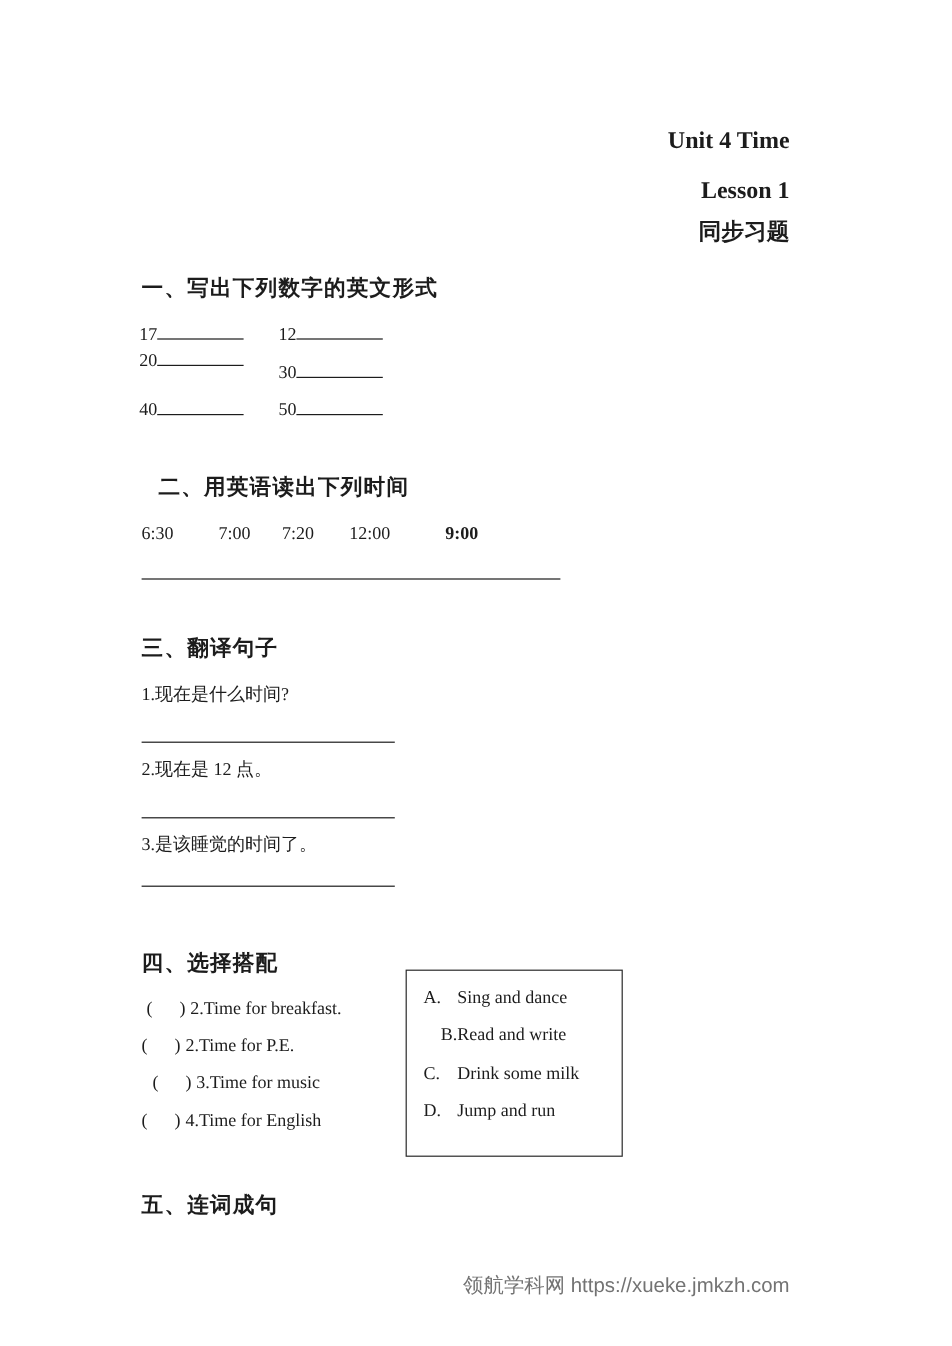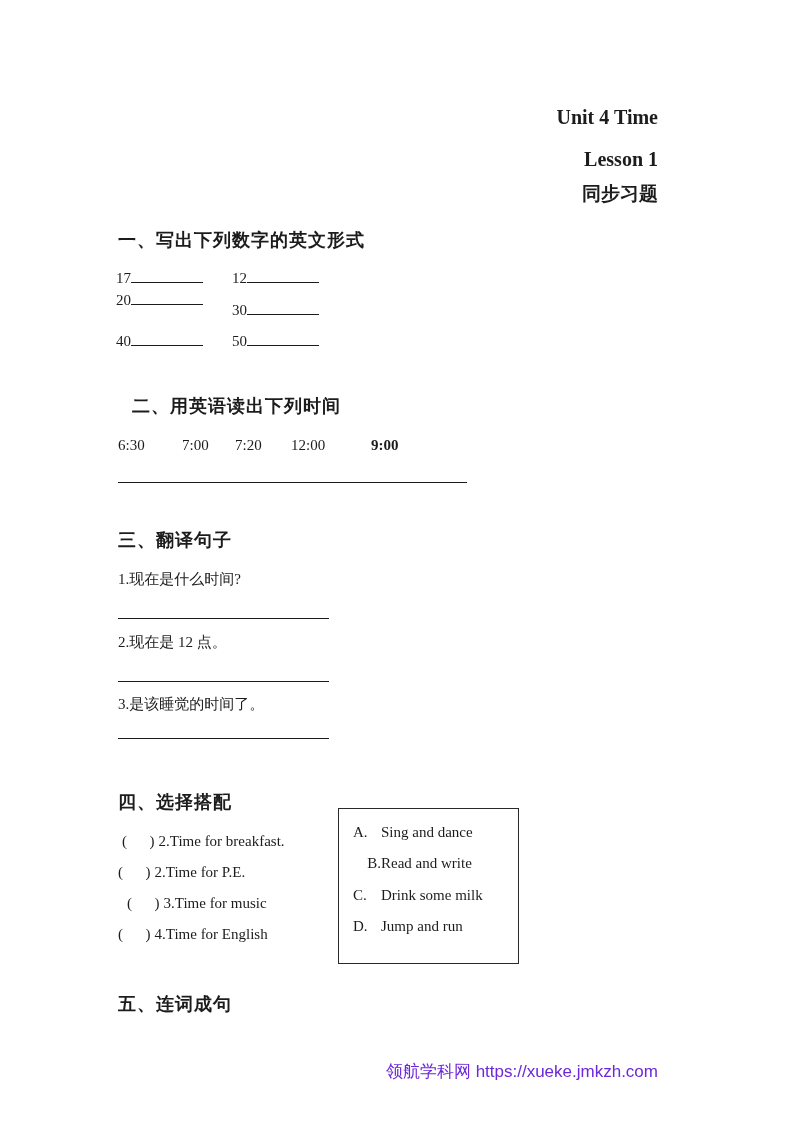--- a/index.html
+++ b/index.html
@@ -59,21 +59,21 @@
   .option-row { position: absolute; left: 14px; white-space: nowrap; }
   .opt-letter {
     display: inline-block;
     min-width: 28px;
     font-size: 15px;
   }
   .opt-text { font-size: 15px; }
   .watermark {
     font-family: "Liberation Sans", "DejaVu Sans", sans-serif;
     font-size: 17px;
-    color: #6d28d9;
+    color: #737373;
     line-height: 1;
   }
 </style>
 </head>
 <body>
 
 <div class="page">
 
   <div class="abs center doc-title" style="top:107px;">Unit 4 Time</div>
   <div class="abs center doc-title" style="top:149px;">Lesson 1</div>

